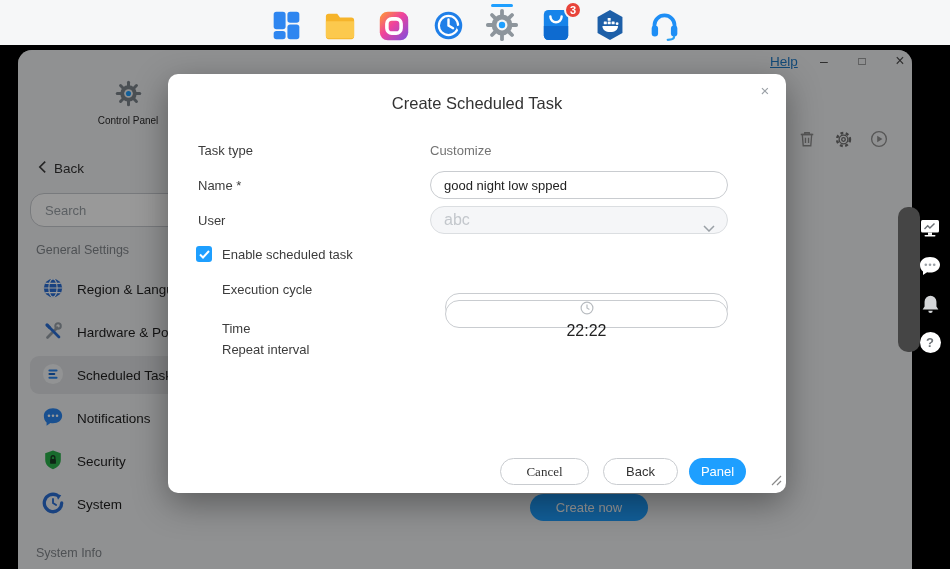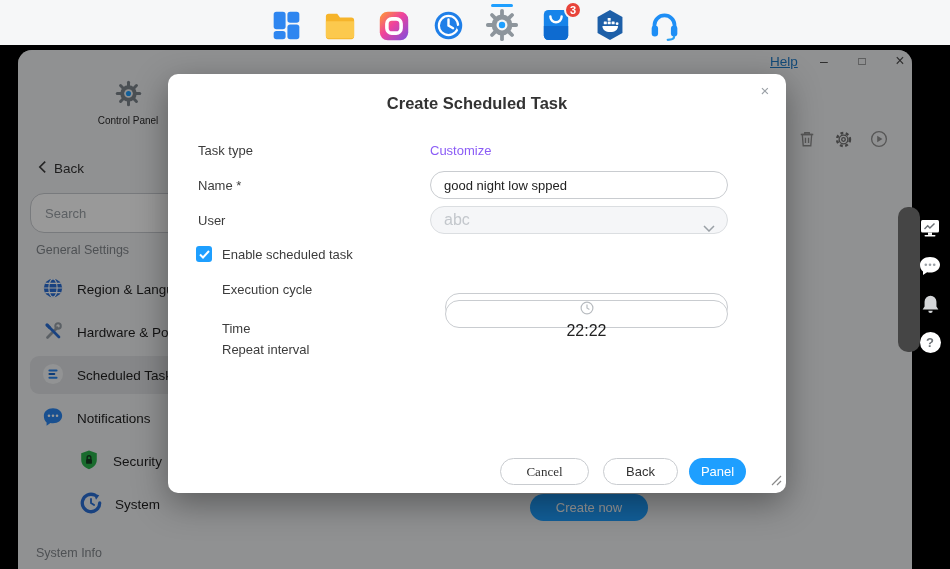--- a/index.html
+++ b/index.html
@@ -24,21 +24,21 @@
 
   
   .win { left:18px; top:50px; width:894px; height:519px; background:#f1f2f4;
          border-radius:14px 14px 0 0; overflow:hidden; z-index:20; }
   .win .help { left:752px; top:4px; font-size:13.5px; color:#1f7cc9; text-decoration:underline; cursor:pointer; }
   .winctl { top:1px; width:24px; height:20px; text-align:center; font-size:14px; color:#4f4f4f; cursor:pointer; line-height:20px; }
   .app-tab { left:60px; top:30px; width:100px; text-align:center; }
   .app-tab .lbl { margin-top:4px; font-size:10px; color:#2b2b2b; }
 
   .back-row { left:20px; top:110px; display:flex; align-items:center; gap:7px; font-size:13.5px; color:#333; cursor:pointer; }
-  .search { left:12px; top:143px; width:196px; height:40px; border:1px solid #c9ccd0; border-radius:14px;
+  .search { left:12px; top:143px; width:196px; height:34px; border:1px solid #c9ccd0; border-radius:14px;
             background:#fff; font-size:13px; color:#333; padding:4px 14px; outline:none; font-family:"Liberation Sans",sans-serif; }
   .search::placeholder { color:#9aa0a6; }
   .section { left:18px; font-size:12.5px; color:#82878c; }
 
   .nav-item { left:12px; width:168px; height:38px; display:flex; align-items:center; gap:13px;
               padding-left:12px; border-radius:9px; font-size:13.5px; color:#1f1f1f; cursor:pointer; white-space:nowrap; }
   .nav-item.selected { background:#dfe1e4; }
   .nav-item svg { flex:0 0 auto; }
 
   .tool-ic { top:80px; width:18px; height:18px; cursor:pointer; }
@@ -54,23 +54,23 @@
   .side-icons { left:915px; top:216px; width:30px; display:flex; flex-direction:column; gap:14px; align-items:center; z-index:46; }
   .side-icons .ic { width:24px; height:24px; cursor:pointer; display:flex; align-items:center; justify-content:center; }
   .q-circle { width:21px; height:21px; border-radius:50%; background:#fff; color:#6f7479;
               font-size:13px; font-weight:bold; display:flex; align-items:center; justify-content:center; }
 
   
   .modal { left:168px; top:74px; width:618px; height:419px; background:#fff; border-radius:10px;
            box-shadow:0 10px 34px rgba(0,0,0,.38); z-index:100; }
   .modal .close { left:586px; top:5px; width:22px; height:22px; font-size:15px; color:#9aa0a6;
                   display:flex; align-items:center; justify-content:center; cursor:pointer; }
-  .modal .title { left:0; top:20px; width:100%; text-align:center; font-size:16.5px; color:#333; font-weight:700; }
+  .modal .title { left:0; top:20px; width:100%; text-align:center; font-size:16.5px; color:#333; font-weight:400; }
   .flabel { font-size:13px; color:#3c3c3c; }
-  .fvalue { font-size:13px; color:#8b5cf6; }
+  .fvalue { font-size:13px; color:#737373; }
   .pill { height:28px; border:1px solid #c9ccd0; border-radius:14px; background:#fff; font-size:16px; color:#222;
           display:flex; align-items:center; padding:0 13px; }
   .pill-input { height:28px; border:1px solid #c9ccd0; border-radius:14px; background:#fff; font-size:13px;
                 color:#222; padding:0 13px; outline:none; width:298px; font-family:"Liberation Sans",sans-serif; }
   .select { position:relative; cursor:pointer; }
   .select .chev { position:absolute; right:12px; top:11px; }
   .select.disabled { background:#f5f6f8; color:#c3c7cc; border-color:#dbdee1; cursor:default; }
   .checkbox { left:28px; top:172px; width:16px; height:16px; background:#1e9fff; border-radius:3px;
               display:flex; align-items:center; justify-content:center; cursor:pointer; }
   .btn { height:27px; border-radius:14px; font-size:13px; display:flex; align-items:center; justify-content:center; cursor:pointer; }
@@ -265,30 +265,30 @@
             <path d="M12 2.5c5.8 0 10 3.5 10 8.2 0 4.7-4.2 8.2-10 8.2-.9 0-1.9-.1-2.8-.3L5 21.5v-3.6C3 16.4 2 13.9 2 10.7 2 6 6.2 2.5 12 2.5z" fill="#2a86f0"></path>
             <g fill="#fff">
               <circle cx="7.6" cy="10.7" r="1.4"></circle>
               <circle cx="12" cy="10.7" r="1.4"></circle>
               <circle cx="16.4" cy="10.7" r="1.4"></circle>
             </g>
           </svg></span>
       <span>Notifications</span>
     </div>
 
-    <div class="abs nav-item" style="top:392px;justify-content:center;">
+    <div class="abs nav-item" style="top:392px;">
       <span><svg width="22" height="22" viewBox="0 0 24 24">
             <path d="M12 1.5l8.5 3v7.2c0 5.2-3.7 8.8-8.5 10.3-4.8-1.5-8.5-5.1-8.5-10.3V4.5z" fill="#2bb24c"></path>
             <rect x="8.8" y="10.8" width="6.4" height="5.4" rx="1" fill="#173d22"></rect>
             <path d="M10 10.8V9.3a2 2 0 0 1 4 0v1.5" stroke="#173d22" stroke-width="1.5" fill="none"></path>
           </svg></span>
       <span>Security</span>
     </div>
 
-    <div class="abs nav-item" style="top:435px;justify-content:center;">
+    <div class="abs nav-item" style="top:435px;">
       <span><svg width="22" height="22" viewBox="0 0 24 24">
             <path d="M21.5 12A9.5 9.5 0 1 1 16 3.4" stroke="#2a6fd6" stroke-width="3.6" fill="none" stroke-linecap="round"></path>
             <path d="M15 1.5l6 2-3.5 5z" fill="#2a6fd6"></path>
             <path d="M12 7.5V12l3.4 2.2" stroke="#2a6fd6" stroke-width="2" fill="none" stroke-linecap="round"></path>
           </svg></span>
       <span>System</span>
     </div>
 
     <div class="abs section" style="top:496px;">System Info</div>
 

